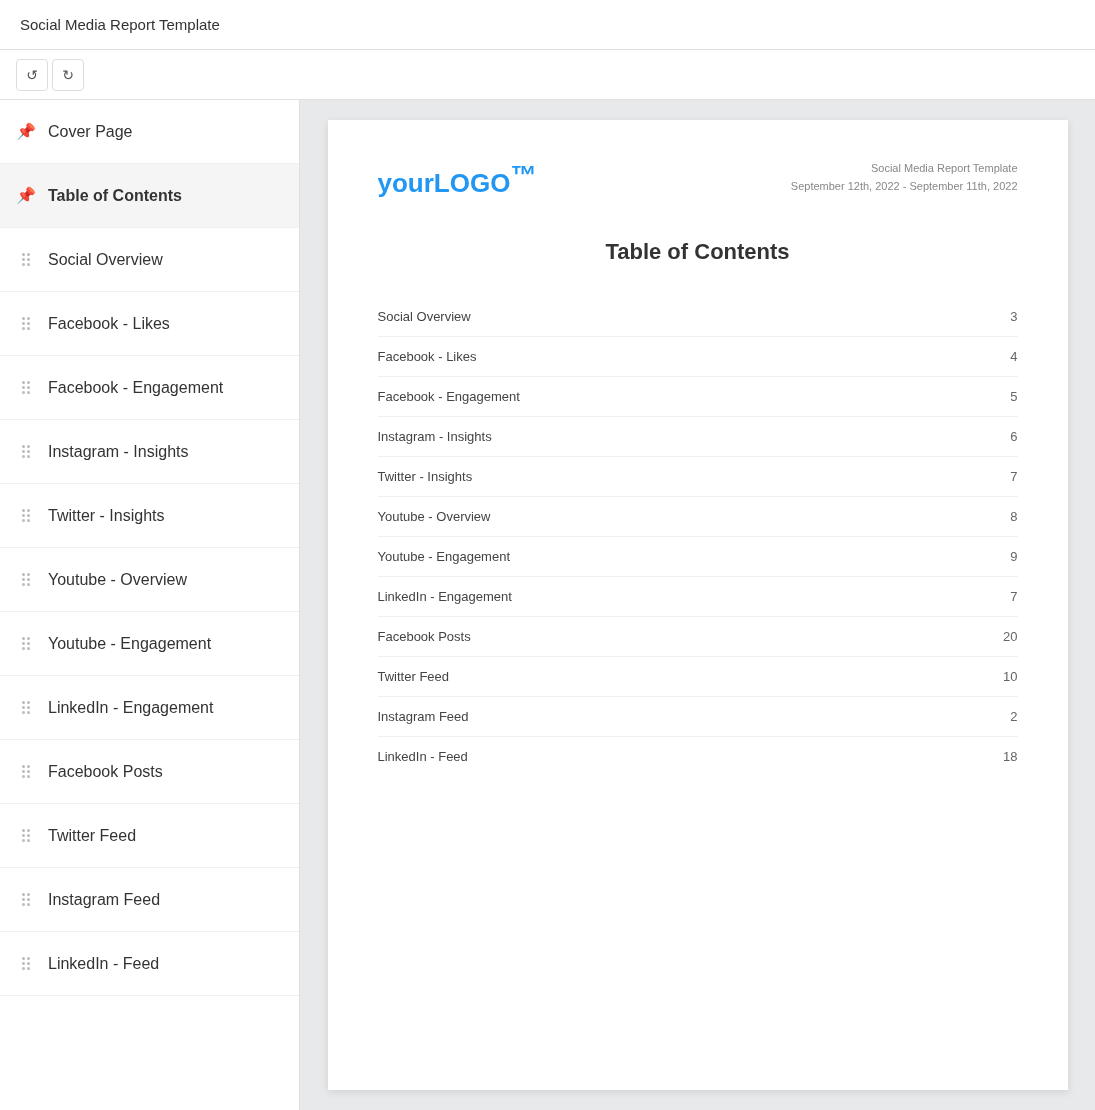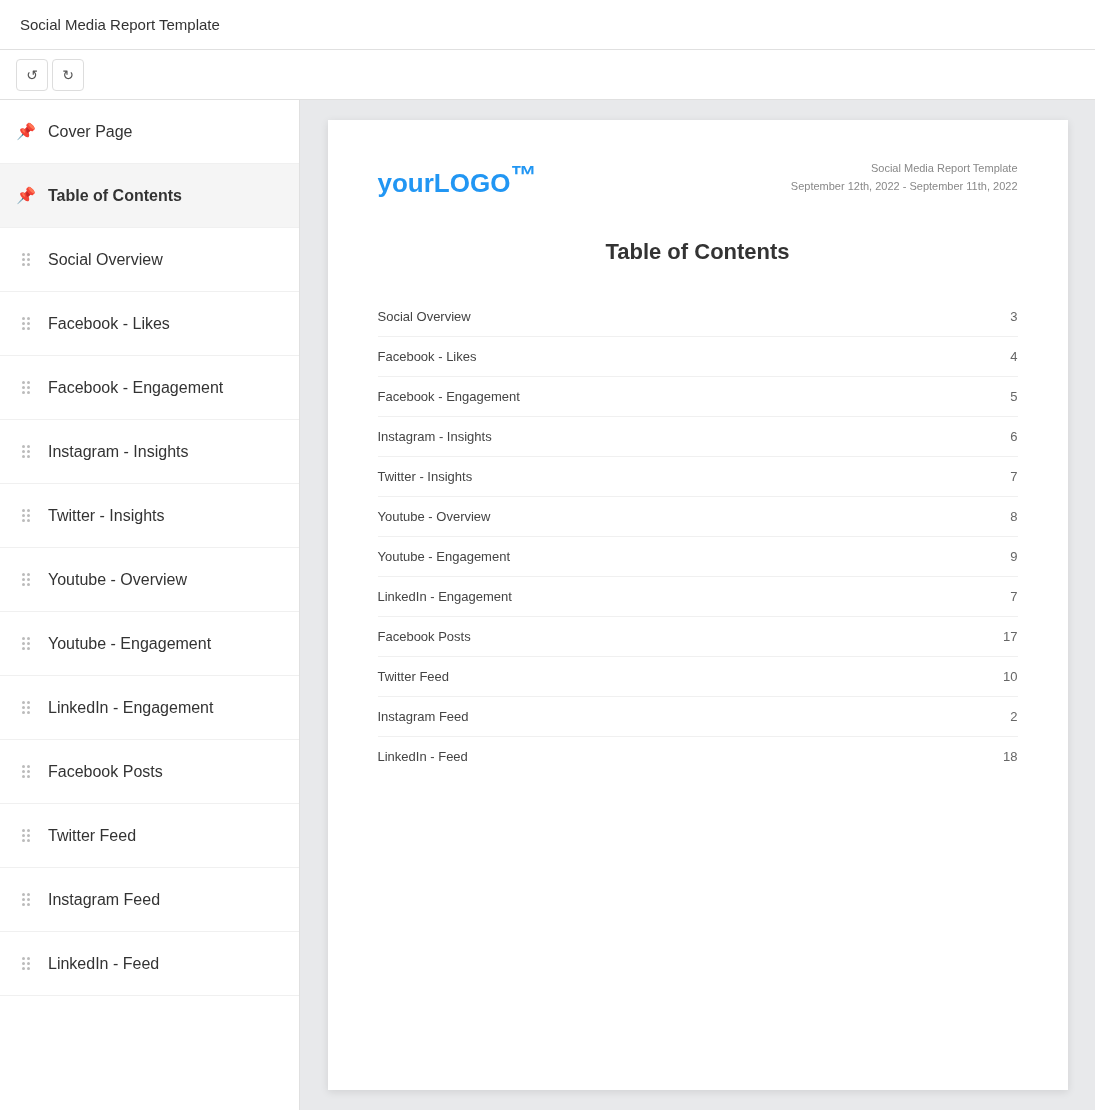--- a/index.html
+++ b/index.html
@@ -403,21 +403,21 @@
           <div class="toc-entry">
             <span>Youtube - Engagement</span>
             <span class="toc-page-num">9</span>
           </div>
           <div class="toc-entry">
             <span>LinkedIn - Engagement</span>
             <span class="toc-page-num">7</span>
           </div>
           <div class="toc-entry">
             <span>Facebook Posts</span>
-            <span class="toc-page-num">17</span>
+            <span class="toc-page-num">20</span>
           </div>
           <div class="toc-entry">
             <span>Twitter Feed</span>
             <span class="toc-page-num">10</span>
           </div>
           <div class="toc-entry">
             <span>Instagram Feed</span>
             <span class="toc-page-num">2</span>
           </div>
           <div class="toc-entry">

